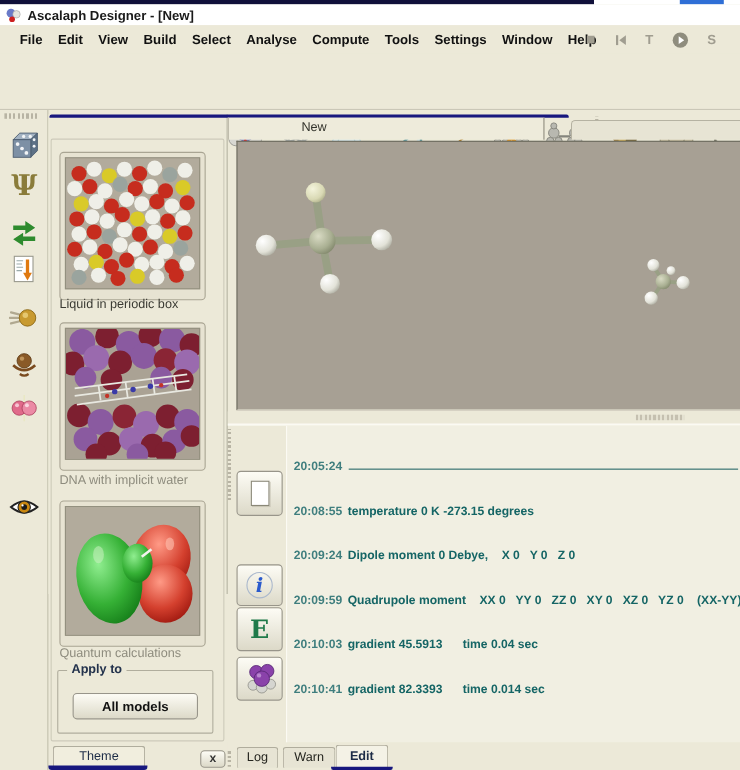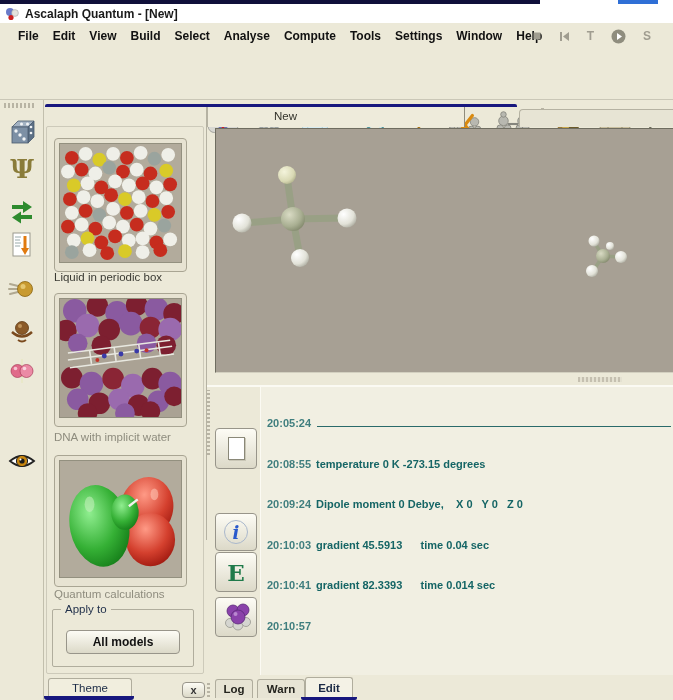--- a/index.html
+++ b/index.html
@@ -34,32 +34,32 @@
   .sicon { position:absolute; left:8px; width:28px; height:30px; display:flex; align-items:center; justify-content:center; }
   .psi-glyph { font-family:"DejaVu Serif", serif; font-size:26px; font-weight:bold; color:#8a7c3a; line-height:26px; }
   
   .left-panel { position:absolute; left:44px; top:104px; width:163px; height:436px; background:#ece9d8; border-right:1px solid #b5b2a2; }
   .panel-frame { position:absolute; left:2px; top:22px; width:158px; height:548px; border:1px solid #cdcaba; border-radius:2px; }
   .thumb { position:absolute; left:10px; width:133px; background:#e7e3d2; border:1px solid #a9a593; border-radius:4px; padding:4px; }
   .thumb-inner { width:123px; border:1px solid #93907f; background:#b2ab9c; overflow:hidden; }
   .thumb-label { position:absolute; left:10px; font-size:11.5px; color:#3a3a33; white-space:nowrap; }
   .thumb-label.muted { color:#8e8c7e; }
   .apply-group { position:absolute; left:8px; top:505px; width:142px; height:58px; border:1px solid #b0ad9d; border-radius:2px; }
-  .apply-legend { position:absolute; left:8px; top:-7px; background:#ece9d8; padding:0 4px; font-size:11.5px; font-weight:normal; color:#23324c; }
+  .apply-legend { position:absolute; left:8px; top:-7px; background:#ece9d8; padding:0 4px; font-size:11.5px; font-weight:bold; color:#23324c; }
   .xp-button { background:linear-gradient(#fdfcf5,#dcd9c8); border:1px solid #98958a; border-radius:4px; }
   .apply-button { position:absolute; left:13px; top:20px; width:114px; height:24px; font-size:12px; font-weight:bold; color:#111;
     display:flex; align-items:center; justify-content:center; }
   .theme-tab { position:absolute; left:4px; top:574px; width:84px; height:19px; background:#f1eede; border:1px solid #b0ad9d; border-bottom:none;
     border-radius:3px 3px 0 0; display:flex; align-items:center; justify-content:center; font-size:11.5px; color:#1c2b46; }
   .theme-underline { position:absolute; left:0; top:592px; width:90px; height:4px; background:#17177e; border-radius:0 0 3px 3px; }
   .panel-close { position:absolute; left:138px; top:578px; width:23px; height:16px; font-size:11px; font-weight:bold; color:#333;
     display:flex; align-items:center; justify-content:center; }
   
   .main-tabline { position:absolute; left:45px; top:104px; width:472px; height:3px; background:#17177e; border-radius:2px 2px 0 0; }
-  .main-tab { position:absolute; left:207px; top:107px; width:258px; height:20px; background:#eeebdb;
+  .main-tab { position:absolute; left:207px; top:107px; width:288px; height:20px; background:#eeebdb;
     border-left:1px solid #b5b2a2; border-right:1px solid #8f8c7c; }
   .main-tab .tab-text { position:absolute; left:66px; top:3px; font-size:11.5px; color:#33332b; }
   .main-tab-inactive { position:absolute; left:519px; top:109px; width:154px; height:18px; background:#e7e4d4;
     border-top:1px solid #b5b2a2; border-left:1px solid #b5b2a2; border-top-left-radius:4px; }
   
   .viewport { position:absolute; left:215px; top:128px; width:458px; height:245px; background:#a7a094;
     border-top:1px solid #6f6d60; border-left:1px solid #6f6d60; border-bottom:1px solid #d3d0c0; }
   .vsplitter { position:absolute; left:207px; top:374px; width:466px; height:11px; background:#ece9d8; }
   .vsplitter .dots { position:absolute; left:371px; top:3px; width:44px; height:5px;
     background-image:repeating-linear-gradient(90deg,#c5c0b0 0 2px,#e4e1d1 2px 4px); }
@@ -76,21 +76,21 @@
   .log-content { position:absolute; left:260px; top:387px; width:413px; height:288px; background:#f1efe2;
     border-left:1px solid #fbfaf3; padding:3px 0 0 6px; overflow:hidden;
     font-size:11px; font-weight:bold; line-height:13.5px; color:#156565; white-space:pre; }
   .log-line { display:flex; align-items:baseline; }
   .log-line .lt { color:#3f7e7e; flex:none; }
   .log-line .lm { margin-left:5px; flex:none; }
   .log-line .rule { flex:1; border-bottom:1px solid #2a6a6a; margin:0 2px 3px 6px; height:10px; }
   
   .log-tabs { position:absolute; left:207px; top:675px; width:466px; height:25px; background:#ece9d8; }
   .ltab { position:absolute; top:4px; height:19px; background:#e7e4d4; border:1px solid #b0ad9d; border-bottom:none; border-radius:3px 3px 0 0;
-    display:flex; align-items:center; justify-content:center; font-size:11.5px; color:#25251f;font-weight:bold; }
+    display:flex; align-items:center; justify-content:center; font-size:11.5px; color:#25251f; }
   .ltab.active { background:#f4f2e6; font-weight:bold; top:2px; height:21px; color:#1c2b46; }
   .ltab-underline { position:absolute; left:94px; top:22px; width:56px; height:3px; background:#17177e; border-radius:0 0 2px 2px; }
   .ltab-handle { position:absolute; left:-1px; top:6px; width:6px; height:16px;
     background-image:repeating-linear-gradient(0deg,#b8b4a4 0 2px,transparent 2px 4px); background-size:3px 100%; background-repeat:no-repeat; background-position:1px 0; }
 </style>
 </head>
 <body>
 
 <div class="screen">
 
@@ -98,21 +98,21 @@
     <div class="dark"></div>
     <div class="accent"></div>
   </div>
 
   <div class="titlebar">
     <svg width="14" height="14" viewBox="0 0 14 14">
       <circle cx="5" cy="5" r="4" fill="#6a7ac8"></circle>
         <circle cx="10" cy="6" r="3.4" fill="#e4e4de" stroke="#999" stroke-width="0.5"></circle>
       <circle cx="6" cy="10.5" r="2.6" fill="#cc2020"></circle>
     </svg>
-    <span class="title">Ascalaph Quantum - [New]</span>
+    <span class="title">Ascalaph Designer - [New]</span>
   </div>
 
   <div class="menubar">
     <span class="mitem">File</span>
     <span class="mitem">Edit</span>
     <span class="mitem">View</span>
     <span class="mitem">Build</span>
     <span class="mitem">Select</span>
     <span class="mitem">Analyse</span>
     <span class="mitem">Compute</span>
@@ -619,29 +619,30 @@
     </div>
     <div class="log-line">
       <span class="lt">20:08:55</span>
       <span class="lm">temperature 0 K -273.15 degrees</span>
     </div>
     <div class="log-line">
       <span class="lt">20:09:24</span>
       <span class="lm">Dipole moment 0 Debye,    X 0   Y 0   Z 0</span>
     </div>
     <div class="log-line">
+      <span class="lt">20:09:59</span>
+      <span class="lm">Quadrupole moment    XX 0   YY 0   ZZ 0   XY 0   XZ 0   YZ 0    (XX-YY)</span>
+    </div>
+    <div class="log-line">
       <span class="lt">20:10:03</span>
       <span class="lm">gradient 45.5913      time 0.04 sec</span>
     </div>
     <div class="log-line">
       <span class="lt">20:10:41</span>
       <span class="lm">gradient 82.3393      time 0.014 sec</span>
-    </div>
-    <div class="log-line">
-      <span class="lt">20:10:57</span>
     </div>
 
     
 
     
 
     
 
     
   </div>

